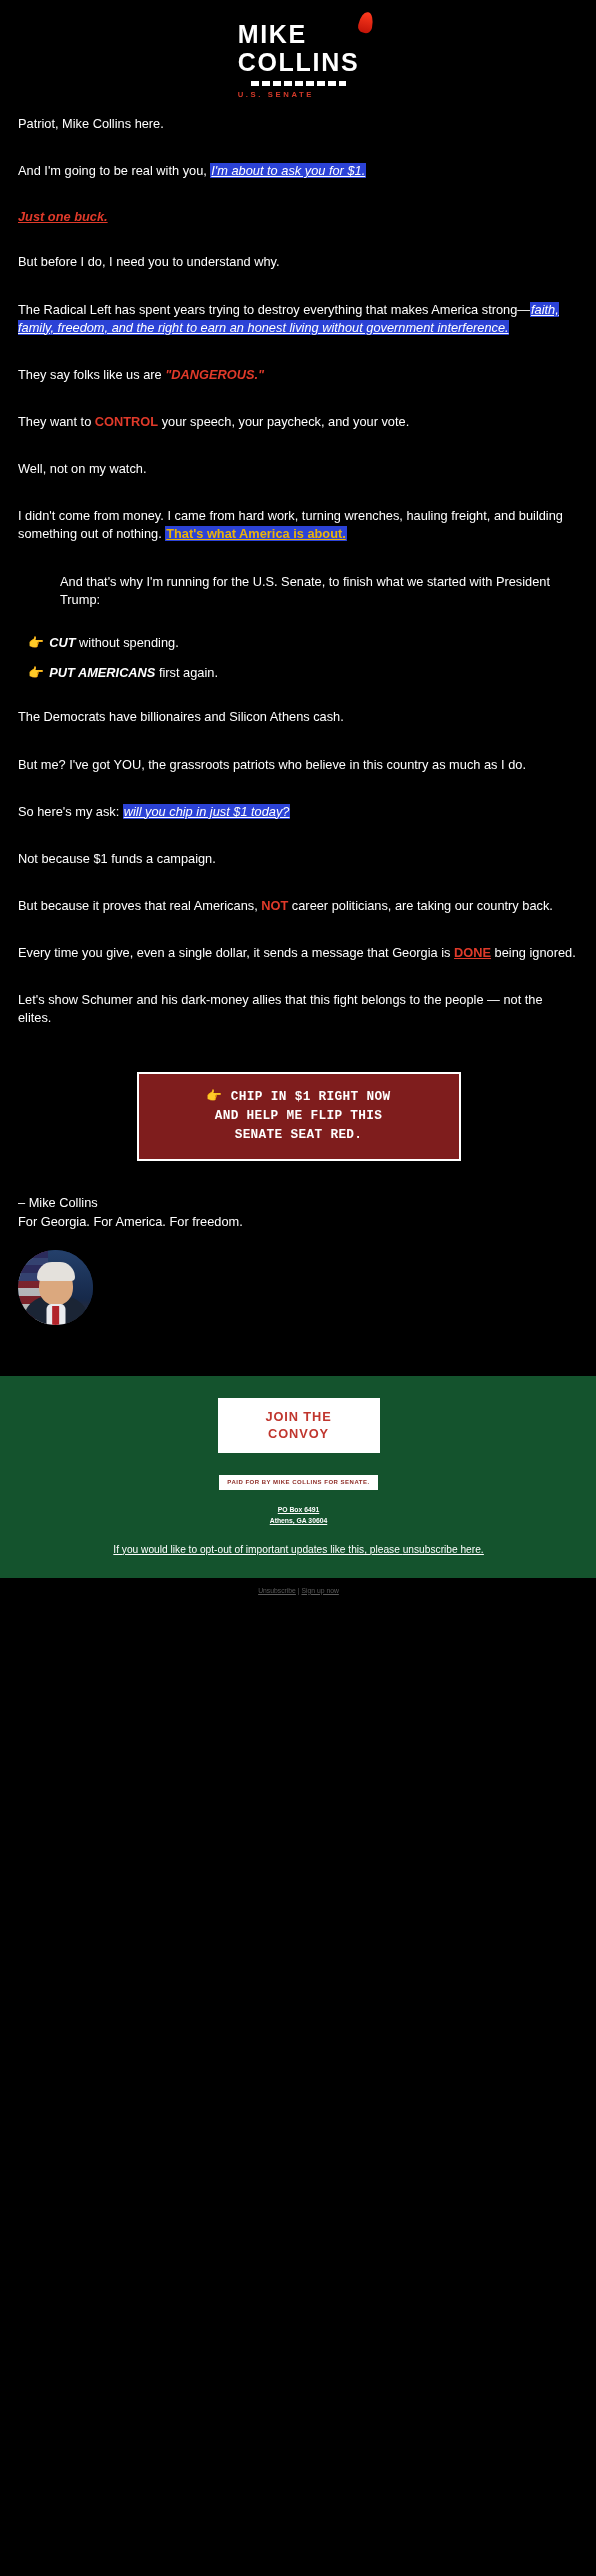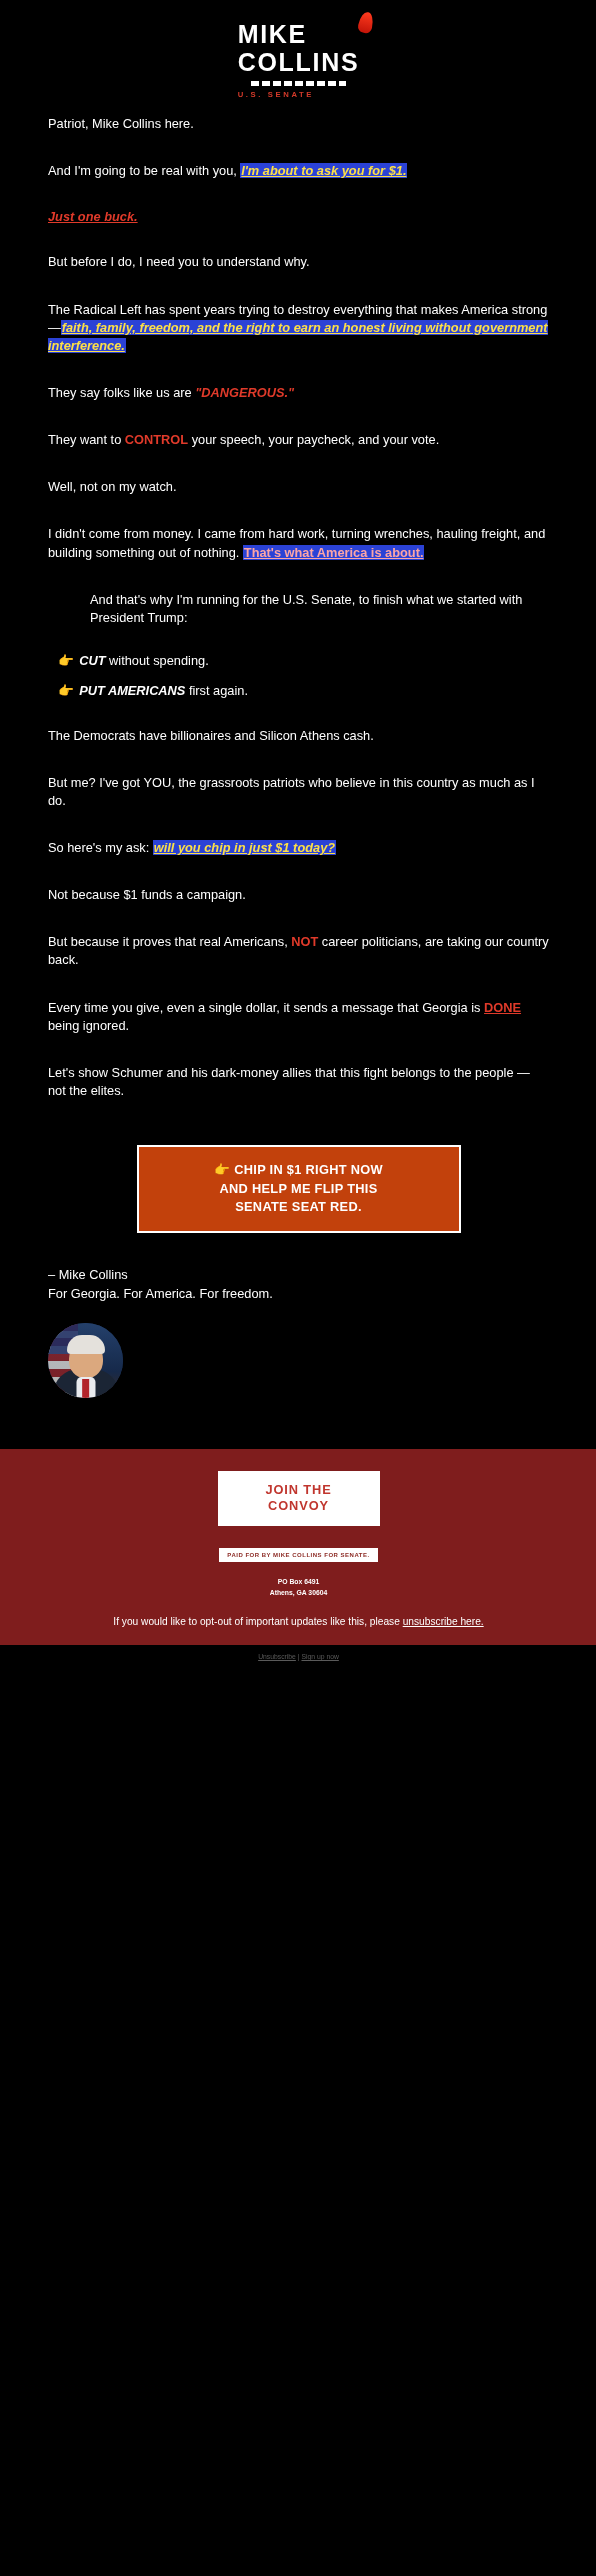--- a/index.html
+++ b/index.html
@@ -59,40 +59,40 @@
   }
   .logo-sub {
     font-size: 7.7px;
     letter-spacing: 2.6px;
     color: #d43a2a;
     font-weight: bold;
   }
 
   
   .content {
-    padding: 0 48px;
+    padding: 0 18px;
   }
   p.body {
     font-size: 12.8px;
     line-height: 1.42;
     color: #ffffff;
     margin: 0 0 29px 0;
   }
   p.body.tight { margin-bottom: 25.6px; margin-left: 42px; }
   .hl {
     background: #2b42d6;
-    color: #fde047;
+    color: #ffffff;
     font-style: italic;
-    font-weight: bold;
+    font-weight: normal;
     text-decoration: underline;
     padding: 0 0.9px;
   }
   .hl-white {
     background: #2b42d6;
-    color: #fca5a5;
+    color: #eab308;
     font-weight: bold;
     text-decoration: underline;
     padding: 0 0.9px;
   }
   .red { color: #e03a2a; font-weight: bold; }
   .red-quote { color: #e03a2a; font-weight: bold; font-style: italic; }
   .red-ul { color: #e03a2a; font-weight: bold; text-decoration: underline; }
   .just-one-buck {
     color: #e03a2a;
     font-weight: bold;
@@ -121,21 +121,22 @@
   .cta-wrap {
     padding: 15.3px 0 32px 0;
     display: flex;
     justify-content: center;
   }
   .cta-box {
     border: 2.6px solid #ffffff;
     padding: 14.5px 19px;
     width: 324px;
     text-align: center;
-    background: #c2410c;
+    background: #7f1d1d;
+    font-family: Liberation Mono, monospace;
   }
   .cta-box .cta-text {
     font-size: 12.8px;
     font-weight: bold;
     line-height: 1.45;
     letter-spacing: 0.3px;
     color: #ffffff;
   }
 
   
@@ -178,23 +179,24 @@
     position:absolute; left:50%; bottom:0; transform: translateX(-50%);
     width:19px; height:20.5px; background:#e9ebef; border-radius: 5.1px 5.1px 0 0;
   }
   .portrait .tie {
     position:absolute; left:50%; bottom:0; transform: translateX(-50%);
     width:7.7px; height:19px; background:#b2242b;
   }
 
   
   .footer {
-    background: #7f1d1d;
-    padding: 22px 29px 15px 29px;
-    text-align: center;
+    background: #14532d;
+    padding: 22px 29px 21px 29px;
+    text-align: center;
+    text-decoration: underline;
   }
   .join-btn {
     background: #ffffff;
     color: #c0362e;
     font-weight: bold;
     font-size: 12.8px;
     letter-spacing: 0.9px;
     line-height: 1.3;
     padding: 11px 8.5px;
     width: 162px;

